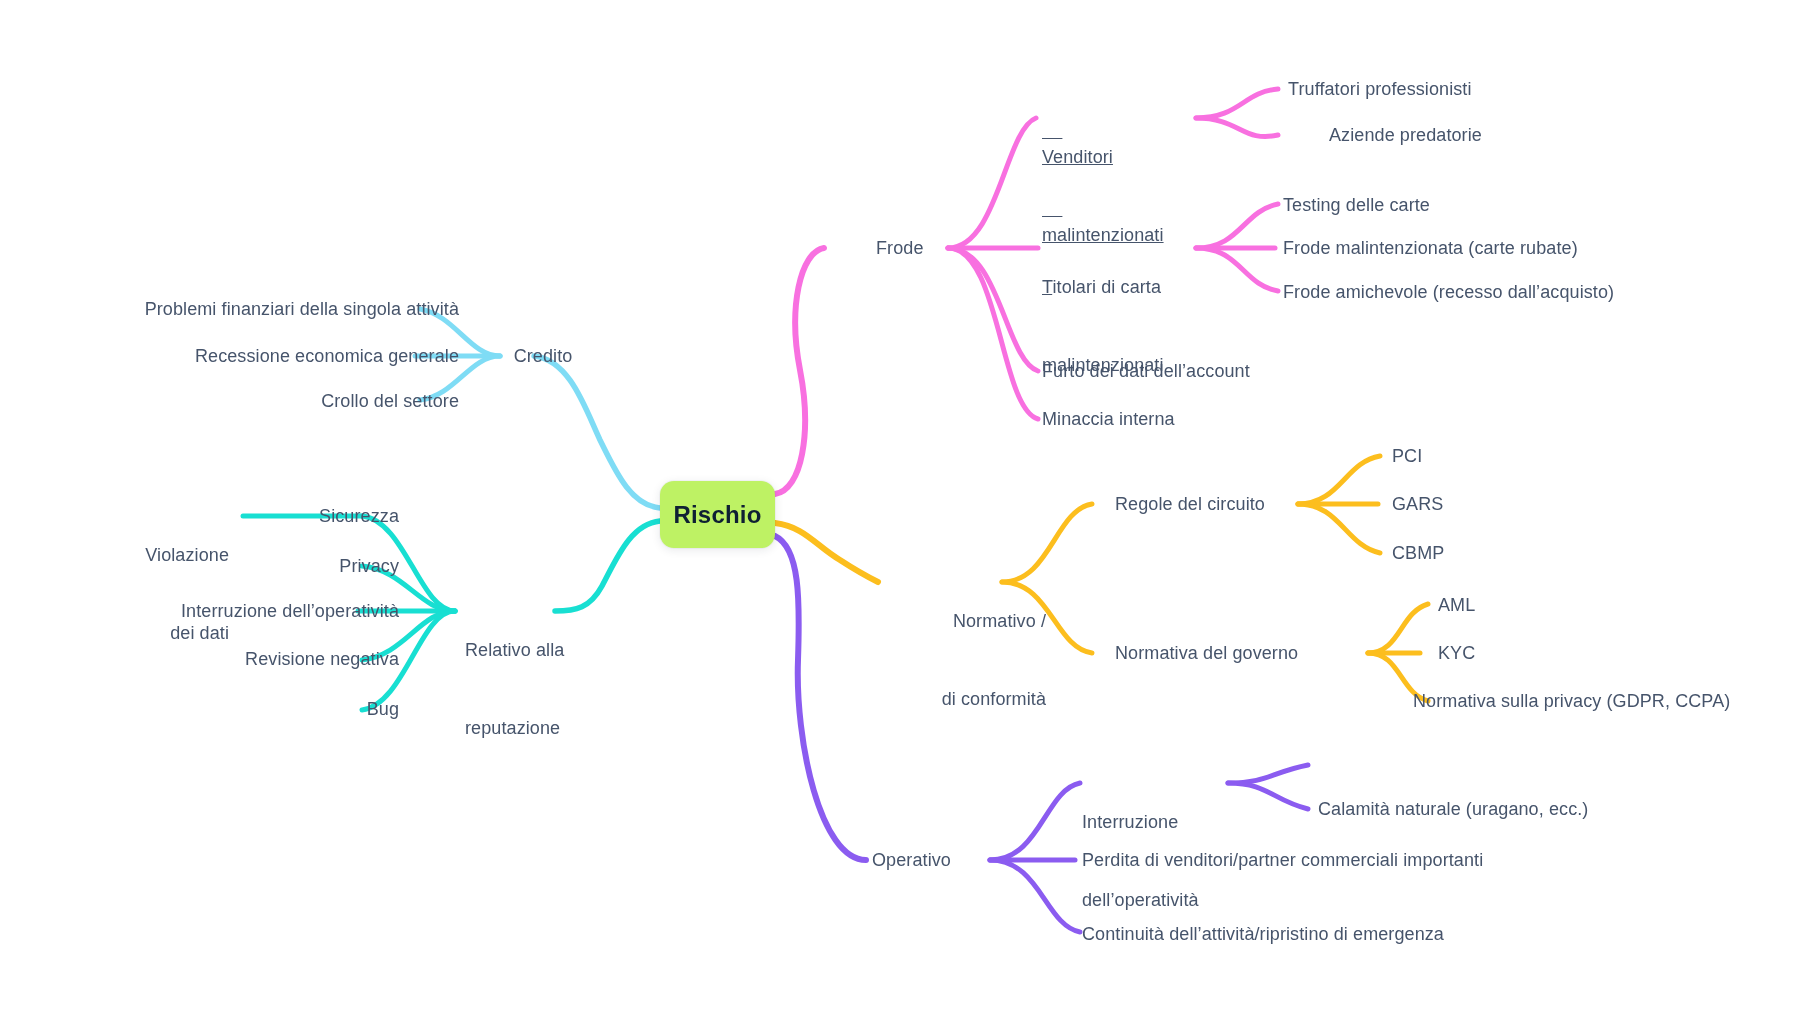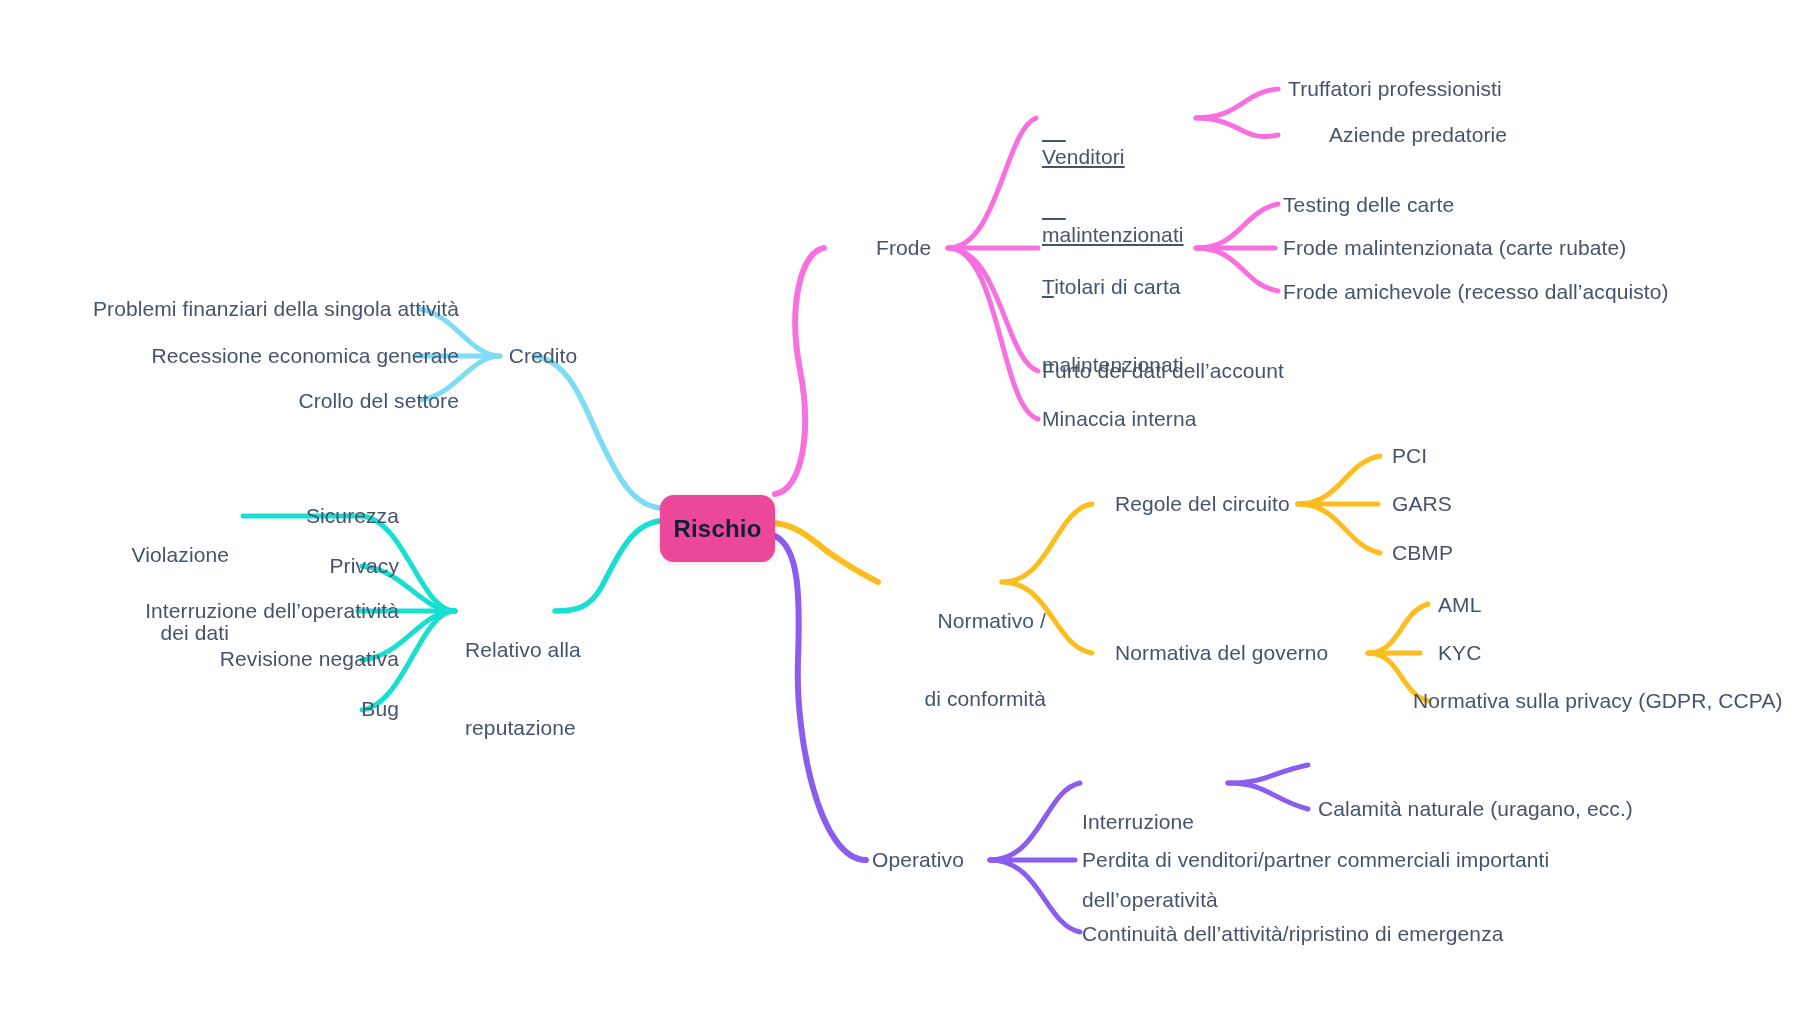--- a/index.html
+++ b/index.html
@@ -18,37 +18,37 @@
   }
   svg.edges {
     position: absolute;
     top: 0; left: 0;
     width: 1800px; height: 1016px;
     pointer-events: none;
   }
   .node-label {
     position: absolute;
     color: #46546b;
-    font-size: 21px;
+    font-size: 18px;
     line-height: 26px;
     letter-spacing: 0.1px;
     white-space: pre;
     font-family: "Liberation Sans", sans-serif;
   }
   .node-label.right-anchor { text-align: right; margin-left: 44px; }
   .node-label.left-anchor  { text-align: left; }
   .node-label.center-anchor { text-align: center; }
 
   #center-node {
     position: absolute;
     left: 660px;
-    top: 495px;
+    top: 481px;
     width: 115px;
     height: 67px;
-    background: #ec4899;
+    background: #bef264;
     border-radius: 14px;
     box-shadow: 0 2px 10px rgba(30,40,60,0.10), 0 0 0 1px rgba(30,40,60,0.035);
     display: flex;
     align-items: center;
     justify-content: center;
     text-align: center;
   }
   #center-node span {
     color: #0f2033;
     font-size: 24px;

